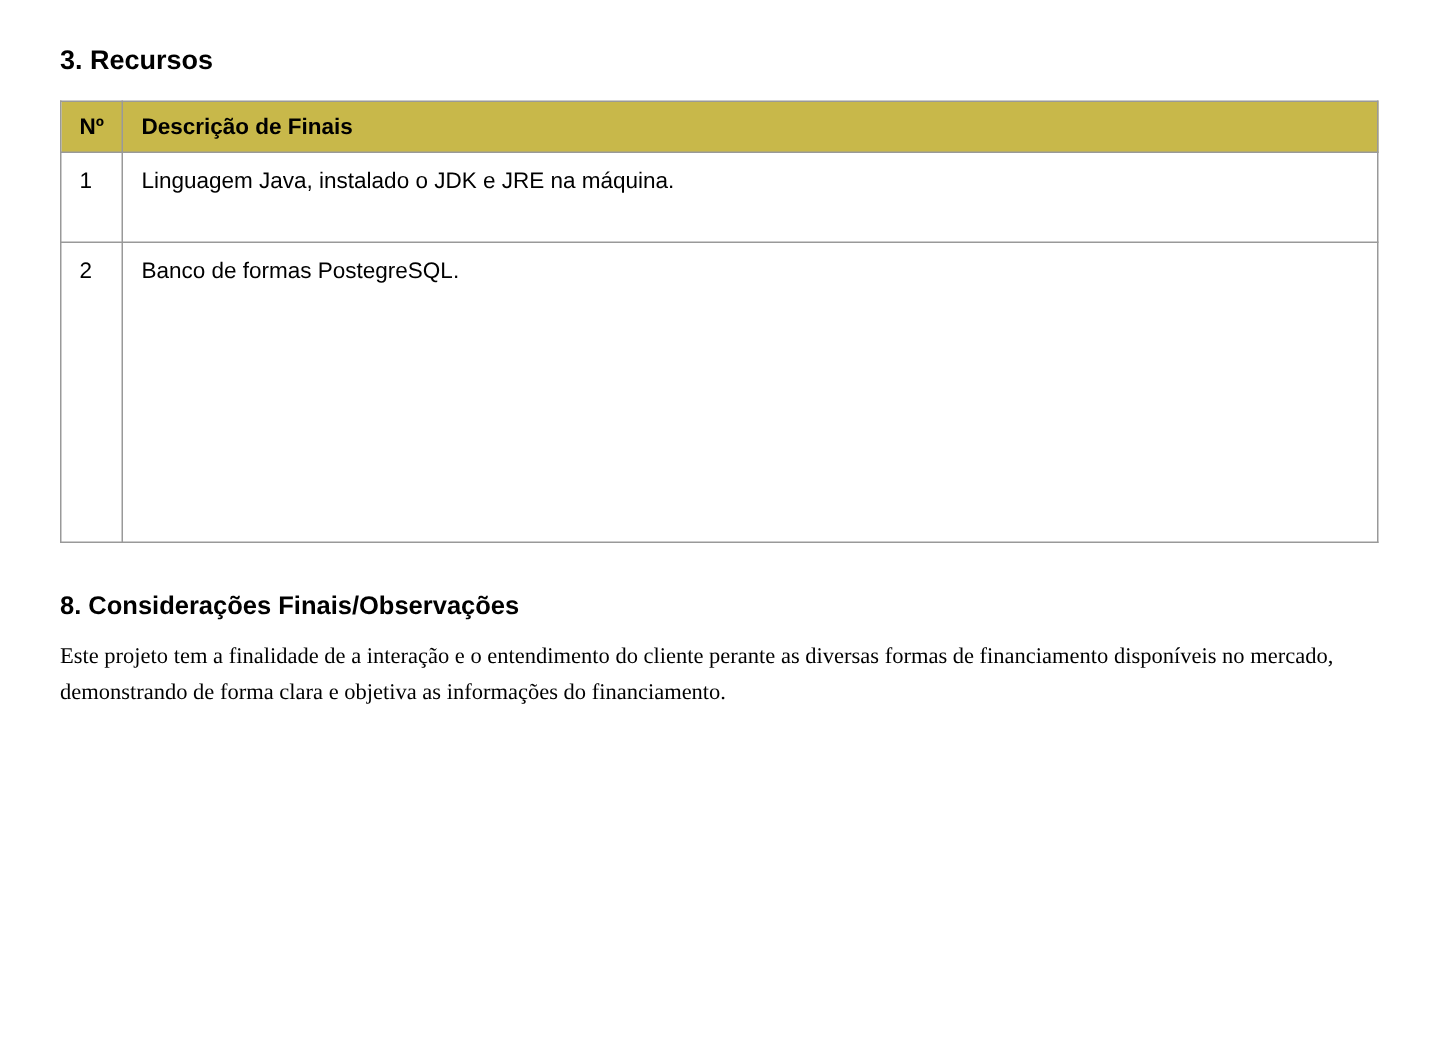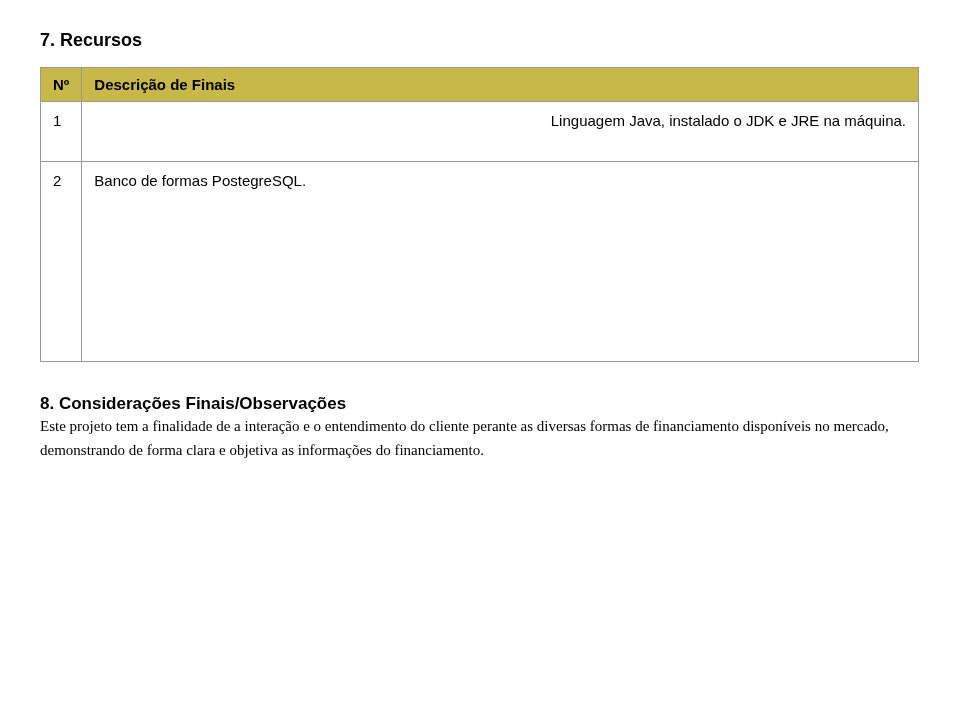--- a/index.html
+++ b/index.html
@@ -45,42 +45,42 @@
 
     .resources-table td.num-col {
       width: 40px;
       text-align: left;
       font-weight: normal;
       vertical-align: top;
     }
 
     .row-1 td {
       height: 60px;
-      text-align: right;
     }
 
     .row-2 td {
       height: 200px;
     }
 
     .section-8-title {
       font-size: 17px;
       font-weight: bold;
+      margin-bottom: 12px;
     }
 
     .section-8-body {
       font-size: 15px;
       line-height: 1.6;
       font-family: Liberation Serif, serif;
     }
   </style>
 </head>
 <body>
 
-<h2 class="section-title">7. Recursos</h2>
+<h2 class="section-title">3. Recursos</h2>
 
 <table class="resources-table">
   <thead>
     <tr>
       <th>Nº</th>
       <th>Descrição de Finais</th>
     </tr>
   </thead>
   <tbody id="table-body">
   <tr class="row-1">

